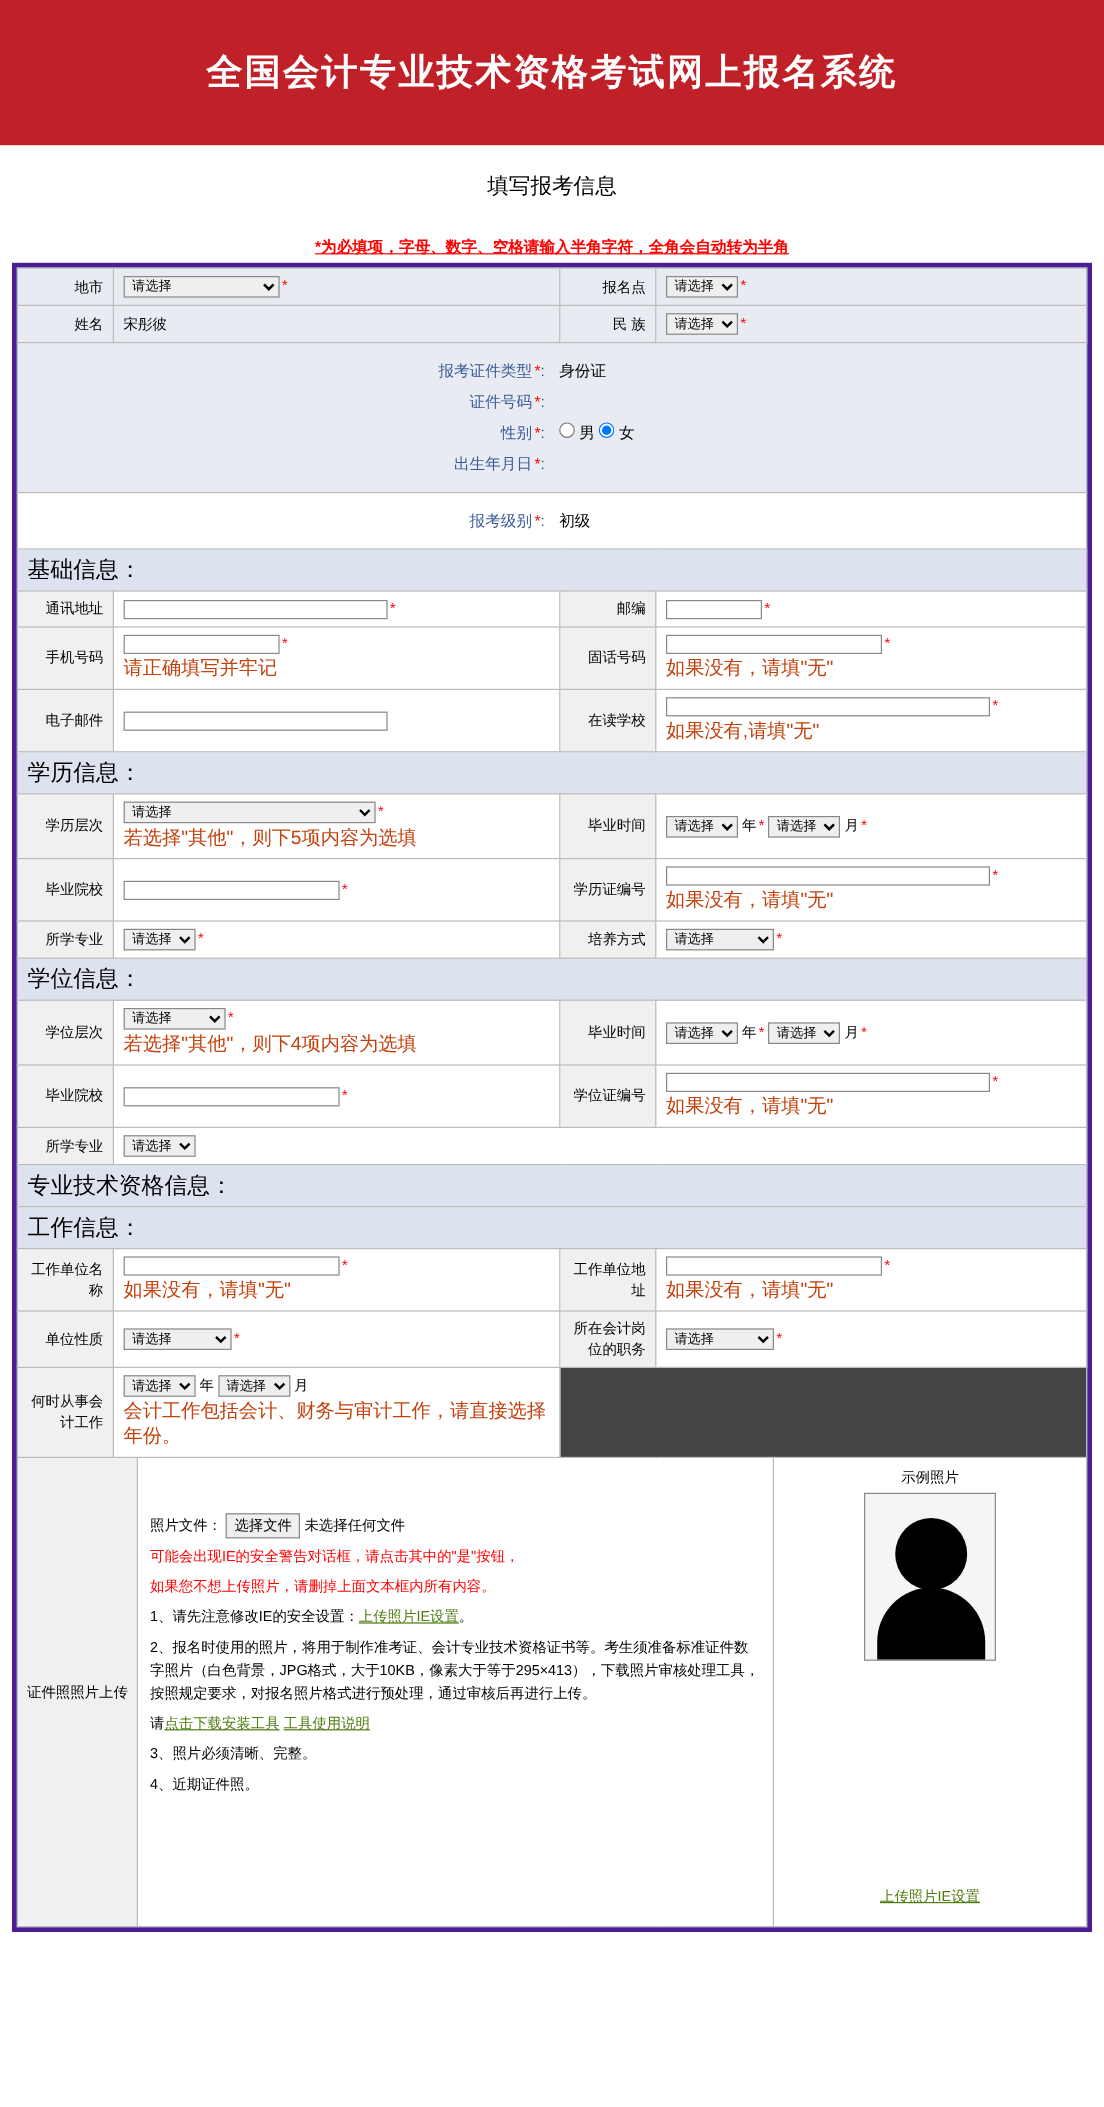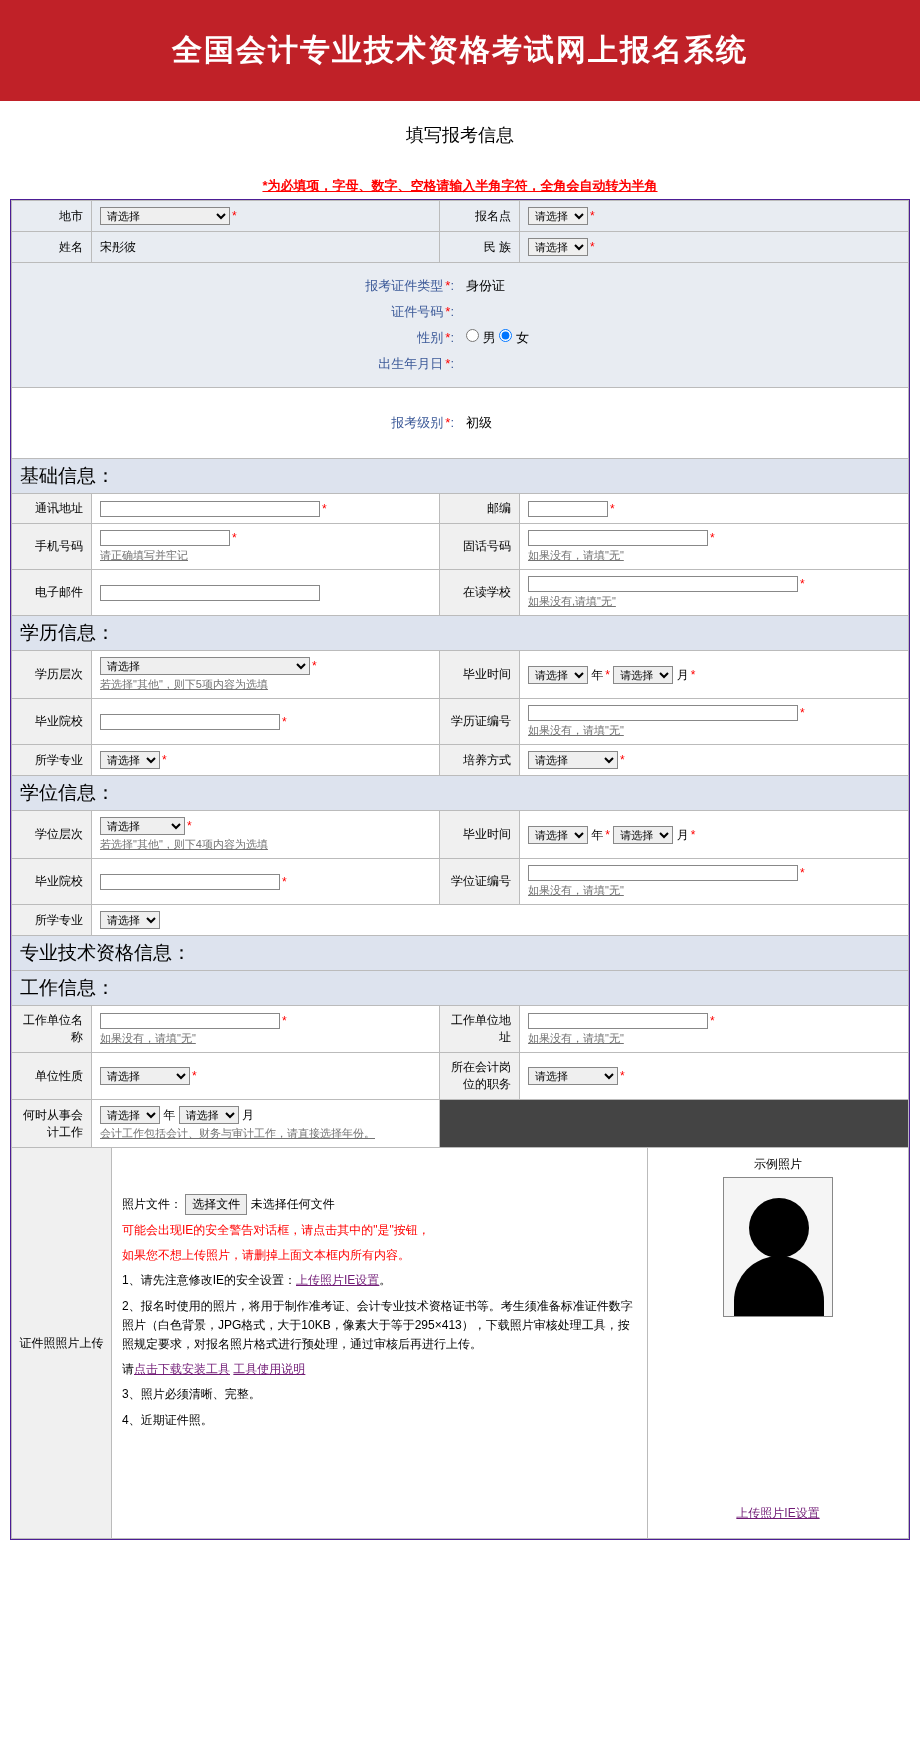--- a/index.html
+++ b/index.html
@@ -1,44 +1,44 @@
 <!DOCTYPE html>
 <html><head>
 <meta charset="utf-8">
 <style>
 * { box-sizing: border-box; margin: 0; padding: 0; }
 body { font-family: "Microsoft YaHei", SimSun, Arial, sans-serif; font-size: 12px; background: #fff; }
-.banner { background: #c02128; color: #fff; text-align: center; padding: 30px 0; font-size: 30px; font-weight: bold; letter-spacing: 2px; }
+.banner { background: #c02128; color: #fff; text-align: center; padding: 40px 0; font-size: 30px; font-weight: bold; letter-spacing: 2px; }
 .page-title { text-align: center; font-size: 18px; padding: 22px 0; }
 .notice { color: #f00; text-align: center; font-size: 13px; font-weight: bold; padding: 8px 0 4px; text-decoration: underline; }
-.form-wrap { width: 900px; margin: 0 auto; border: 1px solid #4c1d95; }
+.form-wrap { width: 900px; margin: 0 auto; border: 4px solid #4c1d95; }
 table { width: 100%; border-collapse: collapse; }
 td, th { border: 1px solid #bbb; padding: 6px 8px; vertical-align: middle; }
 .label-cell { width: 80px; text-align: right; background: #f0f0f0; font-size: 12px; }
 .value-cell { background: #fff; }
 .section-header { background: #dde3ee; padding: 4px 8px; font-size: 19px; text-align: left; }
 .red { color: #f00; }
 .star { color: #f00; margin-left: 2px; }
-.hint { color: #737373; font-size: 11px; display: block; margin-top: 2px; text-decoration: underline; }
+.hint { color: #c2410c; font-size: 16px; display: block; margin-top: 2px; }
 select, input[type=text] { border: 1px solid #888; padding: 1px 2px; font-size: 11px; }
 select { min-width: 60px; }
 input[type=text].short { width: 100px; }
 input[type=text].mid { width: 180px; }
 input[type=text].long { width: 220px; }
 input[type=text].xlong { width: 270px; }
 .center-block { padding: 10px 0; background: #e8ecf2; }
 .center-row { display: flex; justify-content: center; align-items: center; padding: 4px 0; font-size: 13px; }
 .center-row .lbl { color: #3b5998; text-align: right; width: 310px; padding-right: 6px; }
 .center-row .val { width: 310px; text-align: left; padding-left: 6px; }
 .photo-section { display: flex; }
 .photo-left { width: 100px; border-right: 1px solid #bbb; display: flex; align-items: center; justify-content: center; text-align: center; background: #f0f0f0; }
 .photo-mid { flex: 1; padding: 40px 10px 10px; border-right: 1px solid #bbb; }
 .photo-right { width: 260px; padding: 8px; text-align: center; }
 .photo-mid p { margin: 6px 0; line-height: 1.6; }
-.link { color: #701a75; text-decoration: underline; cursor: pointer; }
+.link { color: #4d7c0f; text-decoration: underline; cursor: pointer; }
 .file-btn { border: 1px solid #888; background: #efefef; padding: 1px 6px; font-size: 12px; cursor: pointer; }
 .sample-photo { border: 1px solid #888; width: 110px; height: 140px; margin: 4px auto 0; background: #f5f5f5; position: relative; }
 .sample-head { width: 60px; height: 60px; background: #000; border-radius: 50%; position: absolute; top: 20px; left: 25px; }
 .sample-body { width: 90px; height: 60px; background: #000; border-radius: 45px 45px 0 0; position: absolute; bottom: 0; left: 10px; }
 .top-row td { background: #e8ecf2; }
 .bottom-link { text-align: right; padding: 8px 12px; }
 </style>
 </head>
 <body>
 
@@ -86,21 +86,21 @@
     </span>
               </div>
     <div class="center-row">
                 <span class="lbl"><span>出生年月日</span><span class="star">*</span>:</span>
                 <span class="val"></span>
               </div>
   </div>
 </td>
         </tr>
 <tr>
-          <td colspan="4" style="padding:12px;">
+          <td colspan="4" style="padding:0;">
   <div class="center-block" style="background:#fff;">
     <div class="center-row">
                 <span class="lbl"><span>报考级别</span><span class="star">*</span>:</span>
                 <span class="val">初级</span>
               </div>
   </div>
 </td>
         </tr>
 
 <tr>

